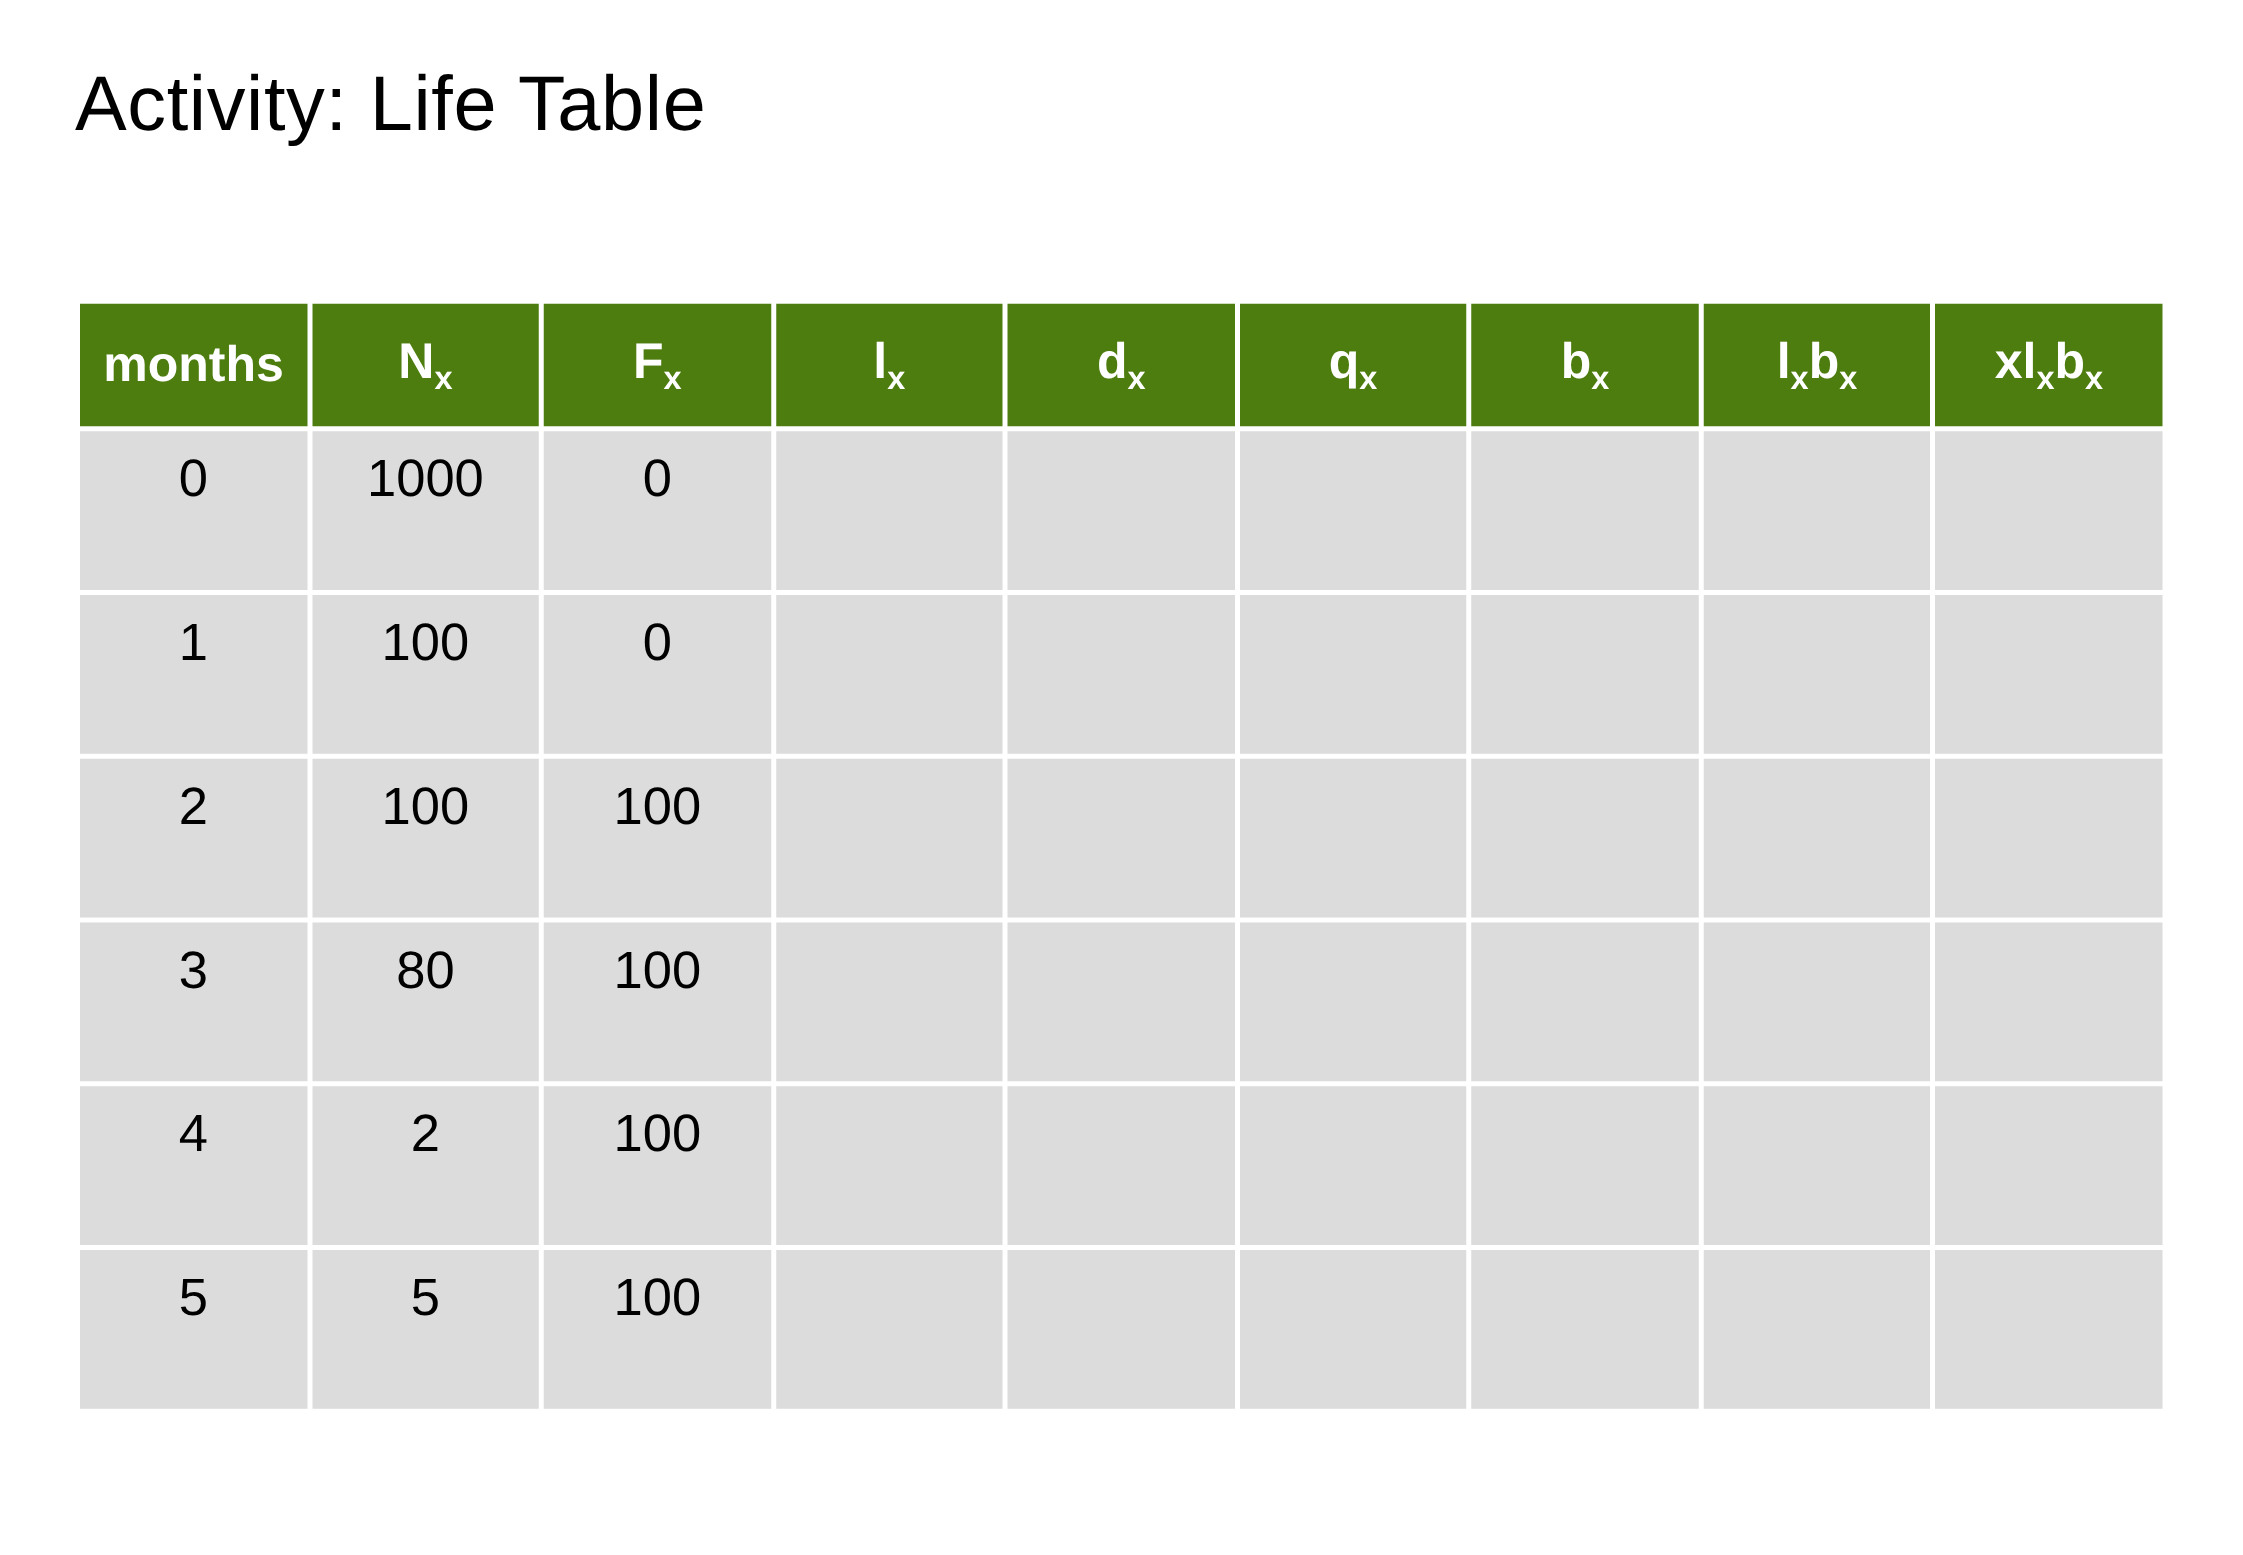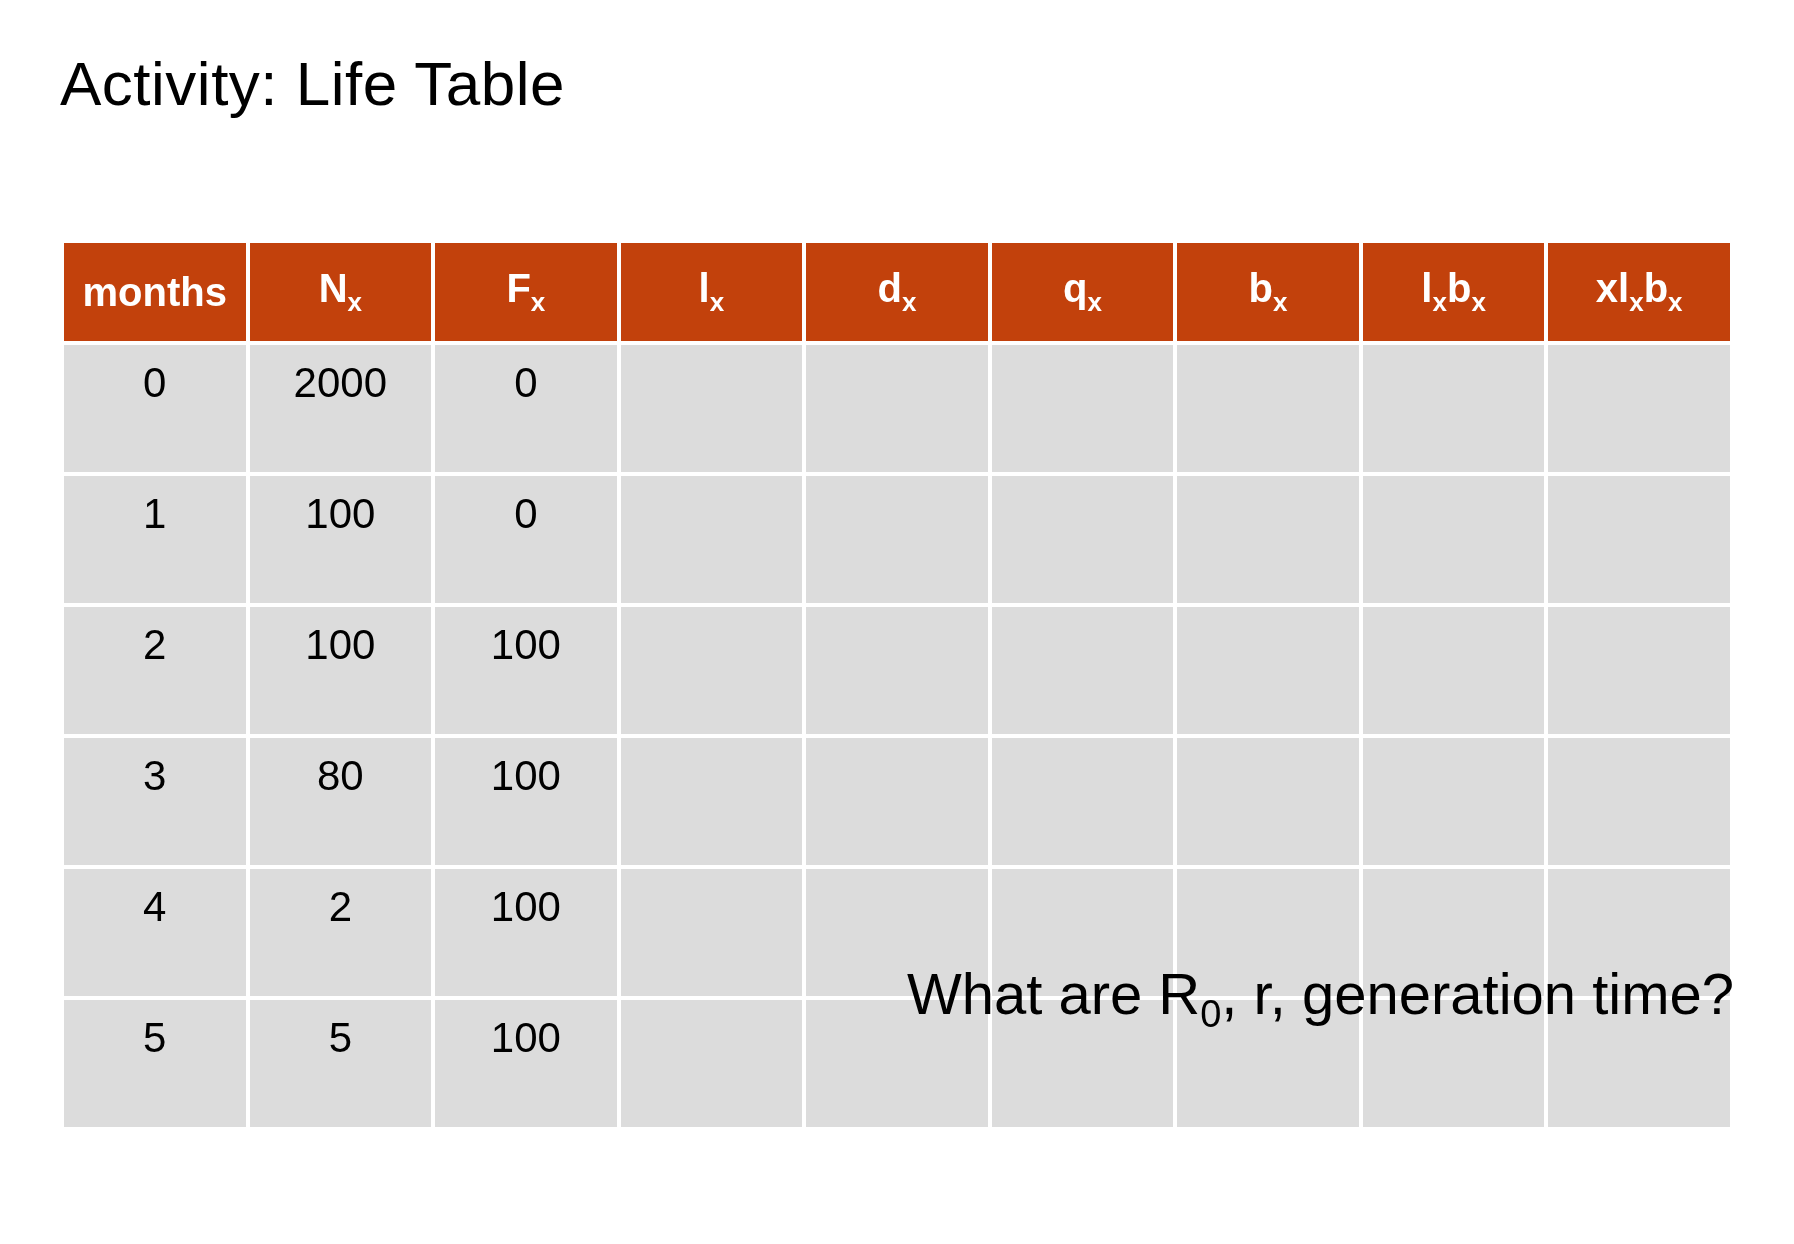--- a/index.html
+++ b/index.html
@@ -24,21 +24,21 @@
     margin: 0 0 120px 0;
     letter-spacing: 0.5px;
   }
   table.life-table {
     border-collapse: separate;
     border-spacing: 4px;
     width: 1674px;
     table-layout: fixed;
   }
   table.life-table th {
-    background: #c2410c;
+    background: #4d7c0f;
     color: #ffffff;
     font-size: 40px;
     font-weight: 700;
     height: 96px;
     text-align: center;
     vertical-align: middle;
   }
   table.life-table th sub {
     font-size: 26px;
     vertical-align: sub;
@@ -100,21 +100,21 @@
           <span>l</span><sub>x</sub><span>b</span><sub>x</sub>
         </th>
         <th>
           <span>xl</span><sub>x</sub><span>b</span><sub>x</sub>
         </th>
       </tr>
     </thead>
     <tbody>
       <tr>
         <td>0</td>
-        <td>2000</td>
+        <td>1000</td>
         <td>0</td>
         <td></td>
         <td></td>
         <td></td>
         <td></td>
         <td></td>
         <td></td>
       </tr>
       <tr>
         <td>1</td>
@@ -167,17 +167,14 @@
         <td></td>
         <td></td>
         <td></td>
         <td></td>
         <td></td>
         <td></td>
       </tr>
     </tbody>
   </table>
 
-  <div class="question">
-    <span>What are R</span><sub>0</sub><span>, r, generation time?</span>
-  </div>
 
 </div>
 
 </body></html>

